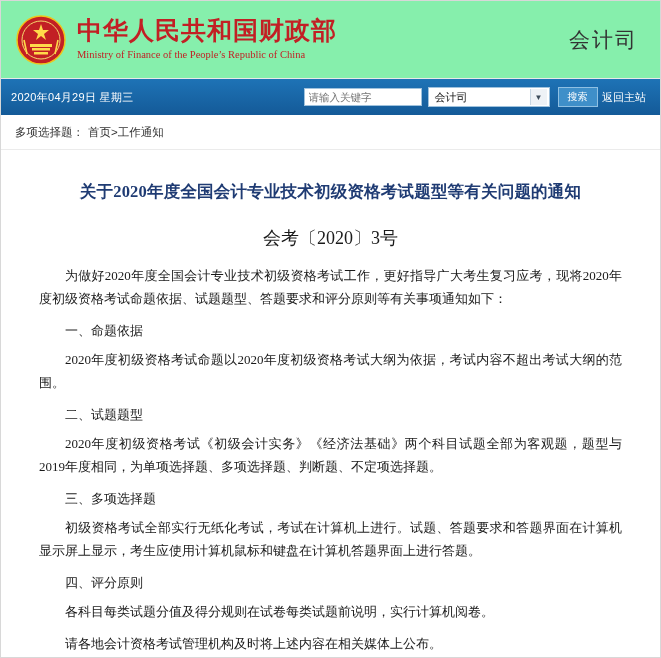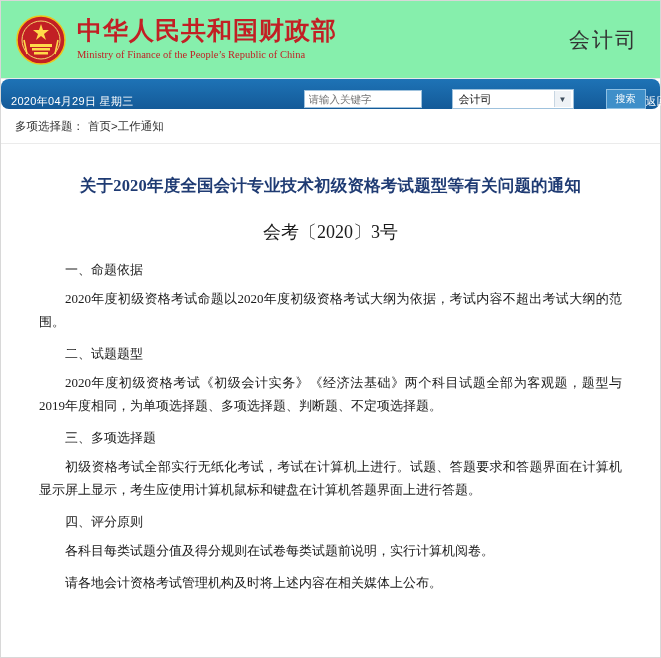--- a/index.html
+++ b/index.html
@@ -66,39 +66,37 @@
     margin-left: auto;
     font-family: "Liberation Serif", serif;
     font-size: 21px;
     color: #333333;
     letter-spacing: 2px;
     white-space: nowrap;
   }
 
   
   .bluebar {
-    height: 30px;
+    height: 36px;
     background: linear-gradient(to bottom, #1e73b6, #145a98);
     display: flex;
-    align-items: flex-end;
+    align-items: center;
     padding: 0 10px;
     box-sizing: border-box;
     color: #ffffff;
     font-size: 11px;
-    border-radius: 8px;
   }
   .bluebar .date {
     white-space: nowrap;
     letter-spacing: 0.3px;
   }
   .bluebar .search-area {
     margin-left: 170px;
     display: flex;
     align-items: center;
-    gap: 24px;
   }
   .search-input {
     width: 118px;
     height: 18px;
     border: 1px solid #9fc2dd;
     background: #ffffff;
     font-size: 10.5px;
     color: #999999;
     padding: 0 4px;
     box-sizing: border-box;
@@ -239,20 +237,21 @@
 
   <div class="breadcrumb">
     <span class="bc-label">多项选择题：</span>
     <span class="bc-path">首页&gt;工作通知</span>
   </div>
 
   <div class="article">
     <div class="doc-title">关于2020年度全国会计专业技术初级资格考试题型等有关问题的通知</div>
     <div class="doc-number">会考〔2020〕3号</div>
 
+    <p class="para indent">为做好2020年度全国会计专业技术初级资格考试工作，更好指导广大考生复习应考，现将2020年度初级资格考试命题依据、试题题型、答题要求和评分原则等有关事项通知如下：</p>
     <p class="para indent gap">一、命题依据</p>
     <p class="para indent">2020年度初级资格考试命题以2020年度初级资格考试大纲为依据，考试内容不超出考试大纲的范围。</p>
     <p class="para indent gap">二、试题题型</p>
     <p class="para indent">2020年度初级资格考试《初级会计实务》《经济法基础》两个科目试题全部为客观题，题型与2019年度相同，为单项选择题、多项选择题、判断题、不定项选择题。</p>
     <p class="para indent gap">三、多项选择题</p>
     <p class="para indent">初级资格考试全部实行无纸化考试，考试在计算机上进行。试题、答题要求和答题界面在计算机显示屏上显示，考生应使用计算机鼠标和键盘在计算机答题界面上进行答题。</p>
     <p class="para indent gap">四、评分原则</p>
     <p class="para indent">各科目每类试题分值及得分规则在试卷每类试题前说明，实行计算机阅卷。</p>
     <p class="para indent gap">请各地会计资格考试管理机构及时将上述内容在相关媒体上公布。</p>
 

